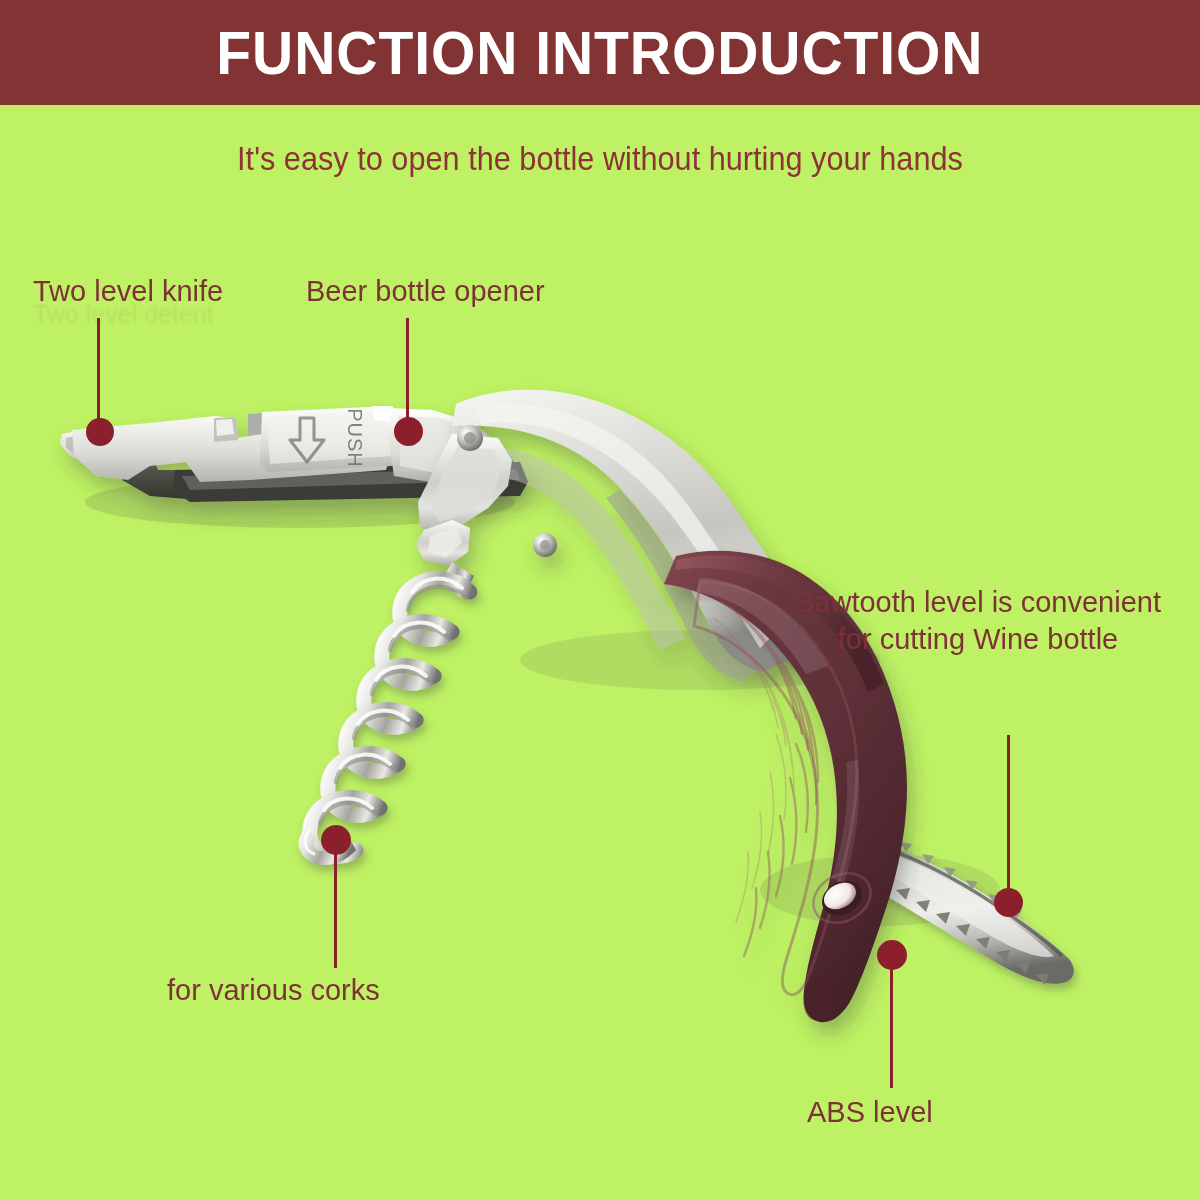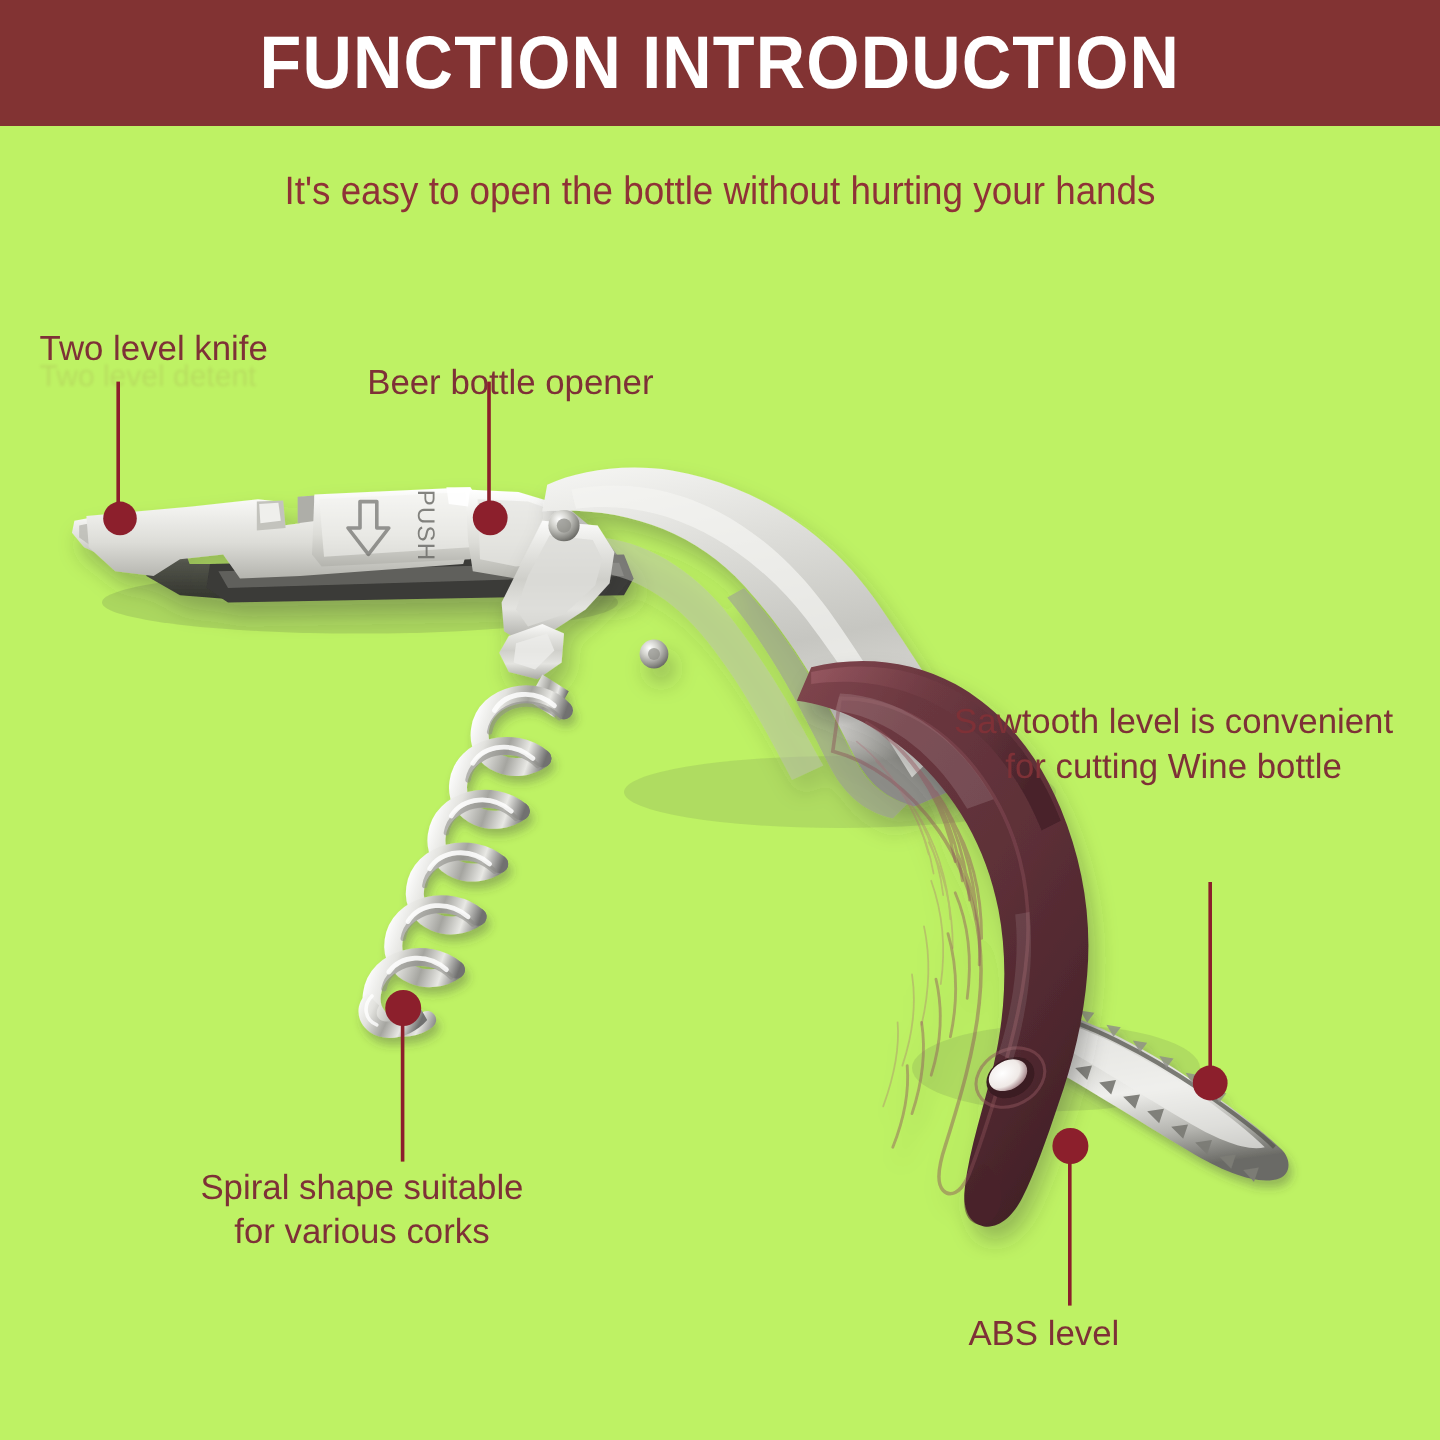--- a/index.html
+++ b/index.html
@@ -60,21 +60,21 @@
     position: absolute;
     color: #7e3137;
     font-size: 29px;
     line-height: 1.28;
     white-space: nowrap;
   }
   .callout.center { text-align: center; }
   .callout.left   { text-align: left; }
 
   #label-two-level-detent { left: 33px;  top: 273px; }
-  #label-beer-opener      { left: 306px; top: 273px; margin-top: 28px; }
+  #label-beer-opener      { left: 306px; top: 273px; }
   #label-sawtooth         { left: 795px; top: 584px; text-align: center; }
   #label-spiral           { left: 167px; top: 972px; text-align: center; }
   #label-abs-handle       { left: 807px; top: 1094px; }
 
   
   #ghost-text {
     position: absolute;
     left: 33px;
     top: 300px;
     color: #7e3137;
@@ -441,21 +441,20 @@
   <div class="dot" id="dot-beer"></div>
 
   <div class="callout center" id="label-sawtooth">
     <div>Sawtooth level is convenient</div>
     <div>for cutting Wine bottle</div>
   </div>
   <div class="leader" id="leader-sawtooth"></div>
   <div class="dot" id="dot-sawtooth"></div>
 
   <div class="callout center" id="label-spiral">
-    <div>Spiral shape suitable</div>
     <div>for various corks</div>
   </div>
   <div class="leader" id="leader-spiral"></div>
   <div class="dot" id="dot-spiral"></div>
 
   <div class="callout left" id="label-abs-handle">ABS level</div>
   <div class="leader" id="leader-abs"></div>
   <div class="dot" id="dot-abs"></div>
 
 </div>

